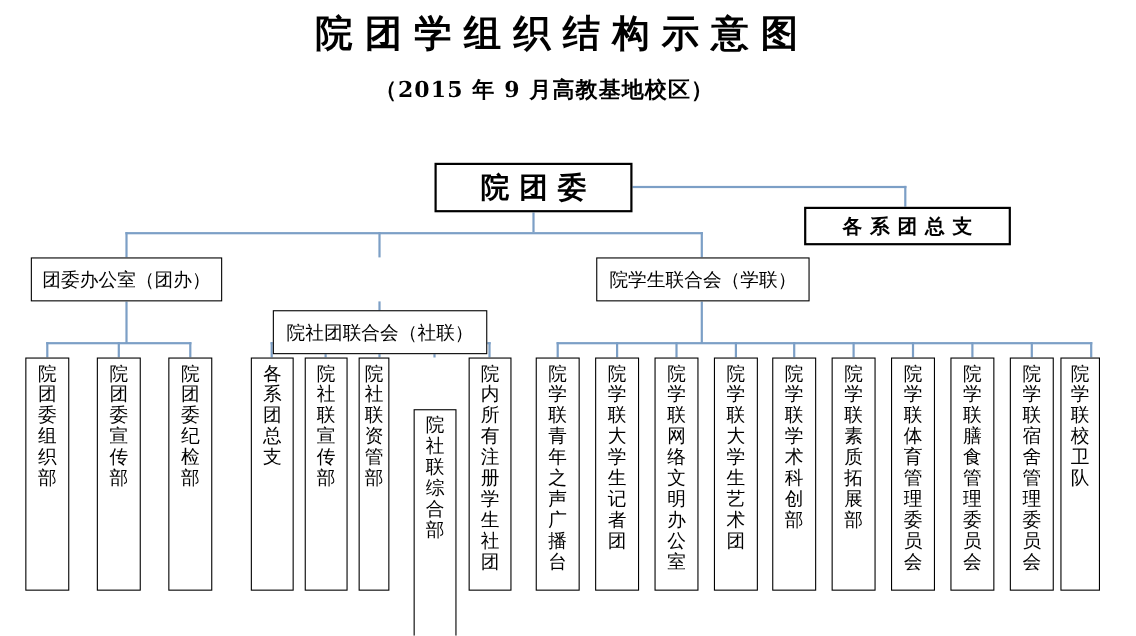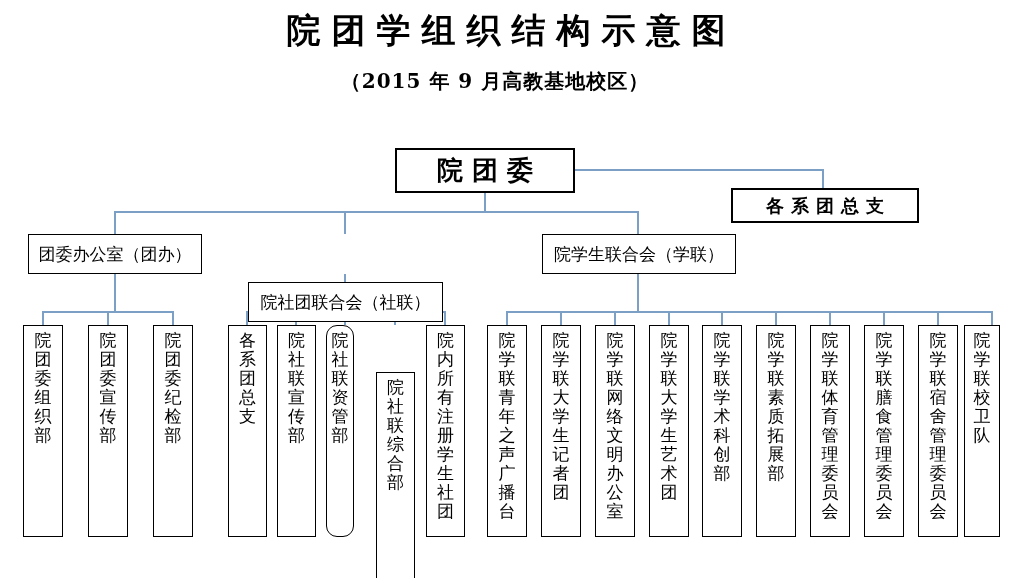--- a/index.html
+++ b/index.html
@@ -140,21 +140,21 @@
   <div class="box col" style="left:153px; width:40px;">
     <div class="vtext">院团委纪检部</div>
   </div>
 
   <div class="box col" style="left:228px; width:39px;">
     <div class="vtext">各系团总支</div>
   </div>
   <div class="box col" style="left:277px; width:39px;">
     <div class="vtext">院社联宣传部</div>
   </div>
-  <div class="box col" style="left:326px; width:28px;border-radius:11px;">
+  <div class="box col" style="left:326px; width:28px;">
     <div class="vtext">院社联资管部</div>
   </div>
   <div class="box col" style="left:376px; width:39px;margin-top:47px;">
     <div class="vtext">院社联综合部</div>
   </div>
   <div class="box col" style="left:426px; width:39px;">
     <div class="vtext">院内所有注册学生社团</div>
   </div>
 
   <div class="box col" style="left:487px; width:40px;">

